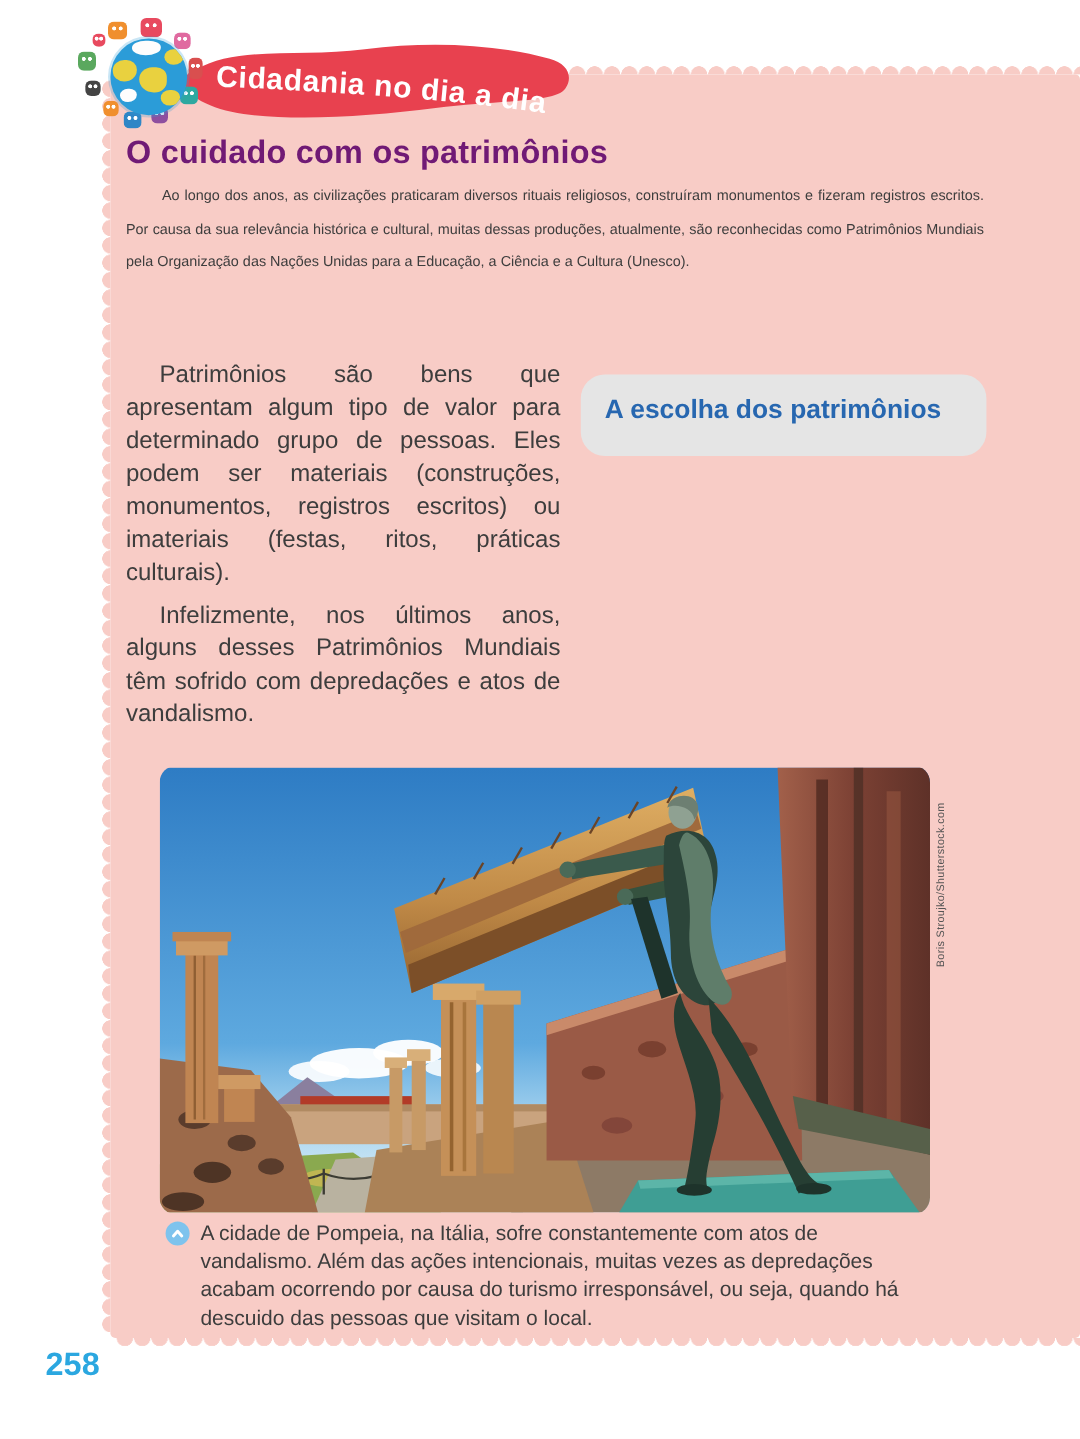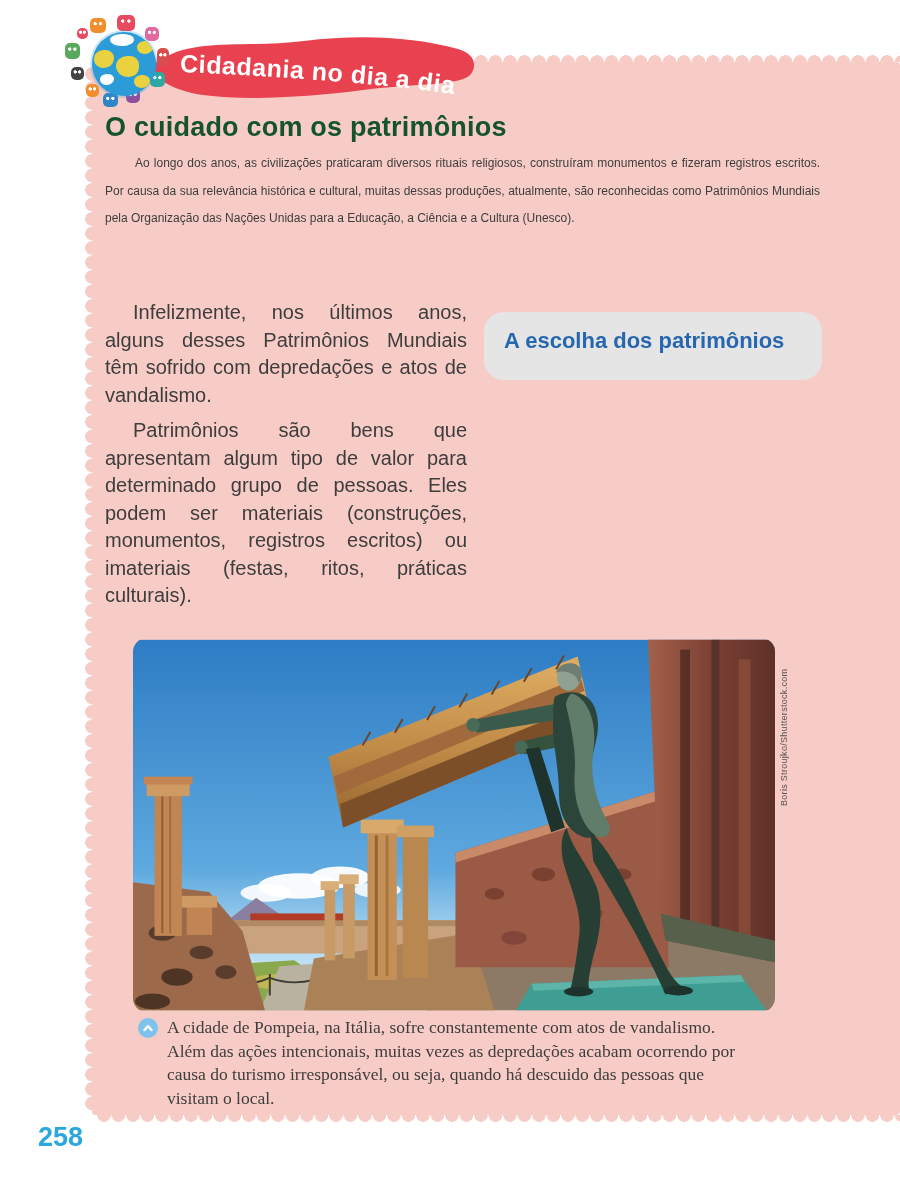--- a/index.html
+++ b/index.html
@@ -29,21 +29,21 @@
   
   .globe-wrap{position:absolute;left:62px;top:12px;width:108px;height:98px;z-index:4;}
   .globe{position:absolute;left:30px;top:20px;width:64px;height:64px;border-radius:50%;
     background:#2b9cd8;overflow:hidden;box-shadow:0 0 0 2px rgba(43,156,216,.25);}
   .blob{position:absolute;border-radius:50% 45% 55% 50%;}
   .char{position:absolute;border-radius:5px;
     background-image:radial-gradient(circle 1.8px at 32% 38%,#fff 1.4px,rgba(255,255,255,0) 1.9px),
                      radial-gradient(circle 1.8px at 66% 38%,#fff 1.4px,rgba(255,255,255,0) 1.9px);}
   
   .section-title{position:absolute;left:105px;top:112px;width:720px;margin:0;
-    font-size:27px;font-weight:bold;color:#14532d;letter-spacing:.2px;}
+    font-size:27px;font-weight:bold;color:#701a75;letter-spacing:.2px;}
   .intro{position:absolute;left:105px;top:150px;width:715px;margin:0;
     font-size:12px;line-height:27.5px;text-align:justify;text-indent:30px;hyphens:auto;}
   .leftcol{position:absolute;left:105px;top:299px;width:362px;}
   .leftcol p{margin:0 0 8px 0;font-size:20px;line-height:27.5px;text-align:justify;
     text-indent:28px;hyphens:auto;}
   .sidebox{position:absolute;left:484px;top:312px;width:338px;box-sizing:border-box;
     background:#e5e5e5;border-radius:20px;padding:16px 20px 18px 20px;}
   .sidebox h2{margin:0 0 8px 0;font-size:22px;font-weight:bold;color:#2767b0;}
   .sidebox p{margin:0;font-size:20px;line-height:27.5px;text-align:justify;
     text-indent:30px;hyphens:auto;}
@@ -51,21 +51,21 @@
   .photo{position:absolute;left:133px;top:638px;width:642px;height:374px;
     border-radius:14px;overflow:hidden;}
   .photo svg{display:block;}
   .credit{position:absolute;left:779px;top:656px;height:150px;
     writing-mode:vertical-rl;transform:rotate(180deg);
     font-size:9px;color:#555;letter-spacing:.3px;white-space:nowrap;}
   
   .caption{position:absolute;left:138px;top:1016px;width:618px;}
   .cap-icon{position:absolute;left:0;top:2px;width:20px;height:20px;border-radius:50%;
     background:#7ec3ed;display:flex;align-items:center;justify-content:center;}
-  .cap-text{margin:0 0 0 29px;font-size:17.5px;line-height:23.5px;color:#3d3d3d;font-family:Liberation Serif, serif;}
+  .cap-text{margin:0 0 0 29px;font-size:17.5px;line-height:23.5px;color:#3d3d3d;}
   
   .pagenum{position:absolute;left:38px;top:1122px;font-size:27px;font-weight:bold;color:#2ba7e0;text-align:center;}
 </style>
 </head>
 <body>
 
 <div id="page">
 
   <div class="pink-card">
     <div class="sc sc-top"></div>
@@ -101,22 +101,22 @@
       <span class="blob" style="left:45px;top:9px;width:16px;height:13px;background:#e9d13f;"></span>
       <span class="blob" style="left:8px;top:42px;width:14px;height:11px;background:#fdfdfd;"></span>
       <span class="blob" style="left:42px;top:43px;width:16px;height:13px;background:#e9d13f;"></span>
     </div>
   </div>
 
   <h1 class="section-title">O cuidado com os patrimônios</h1>
   <p class="intro">Ao longo dos anos, as civilizações praticaram diversos rituais religiosos, construíram monumentos e fizeram registros escritos. Por causa da sua relevância histórica e cultural, muitas dessas produções, atualmente, são reconhecidas como Patrimônios Mundiais pela Organização das Nações Unidas para a Educação, a Ciência e a Cultura (Unesco).</p>
 
   <div class="leftcol">
+    <p>Patrimônios são bens que apresentam algum tipo de valor para determinado grupo de pessoas. Eles podem ser materiais (construções, monumentos, registros escritos) ou imateriais (festas, ritos, práticas culturais).</p>
     <p>Infelizmente, nos últimos anos, alguns desses Patrimônios Mundiais têm sofrido com depredações e atos de vandalismo.</p>
-    <p>Patrimônios são bens que apresentam algum tipo de valor para determinado grupo de pessoas. Eles podem ser materiais (construções, monumentos, registros escritos) ou imateriais (festas, ritos, práticas culturais).</p>
   </div>
 
   <div class="sidebox">
     <h2>A escolha dos patrimônios</h2>
   </div>
 
   <div class="photo">
     <svg width="642" height="374" viewBox="0 0 657 379">
       <defs>
         <linearGradient id="sky" x1="0" y1="0" x2="0" y2="1">

